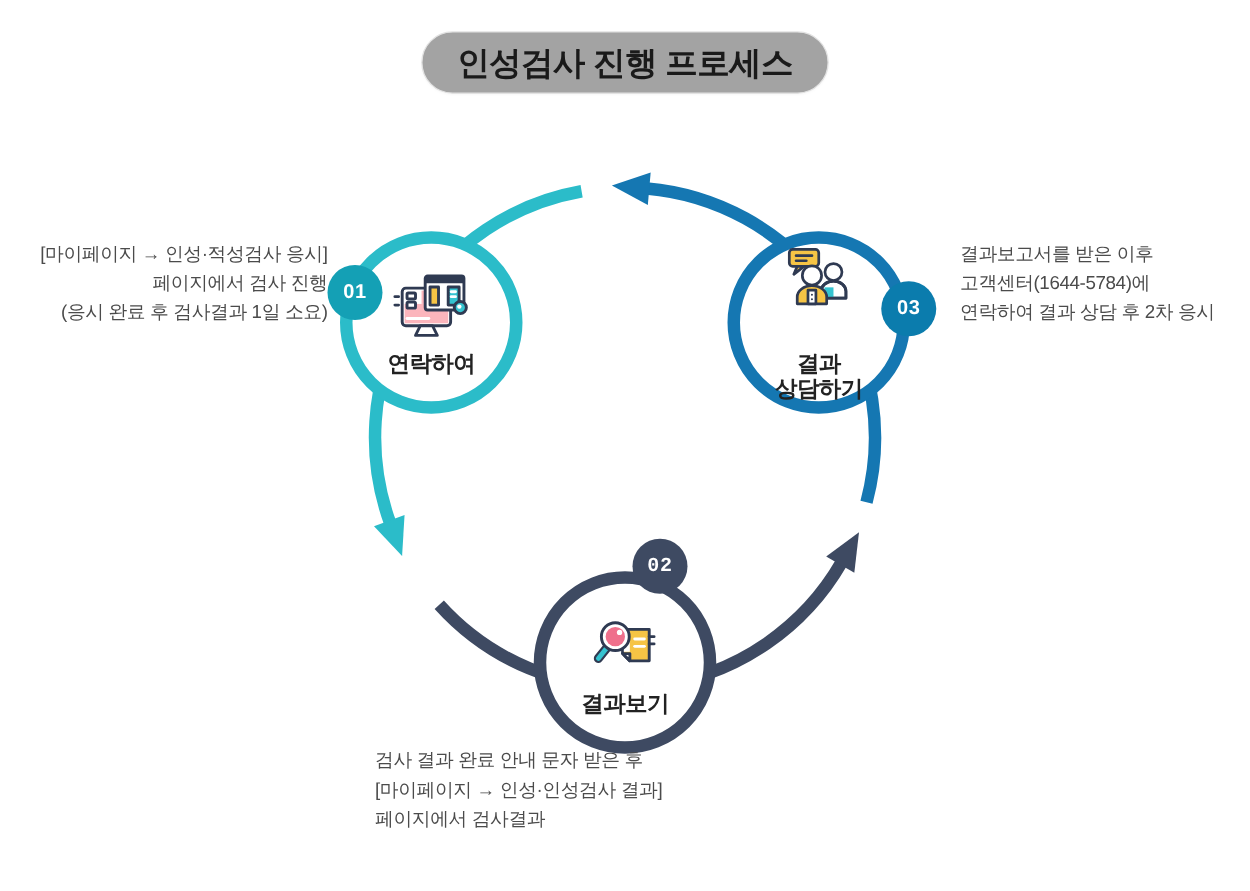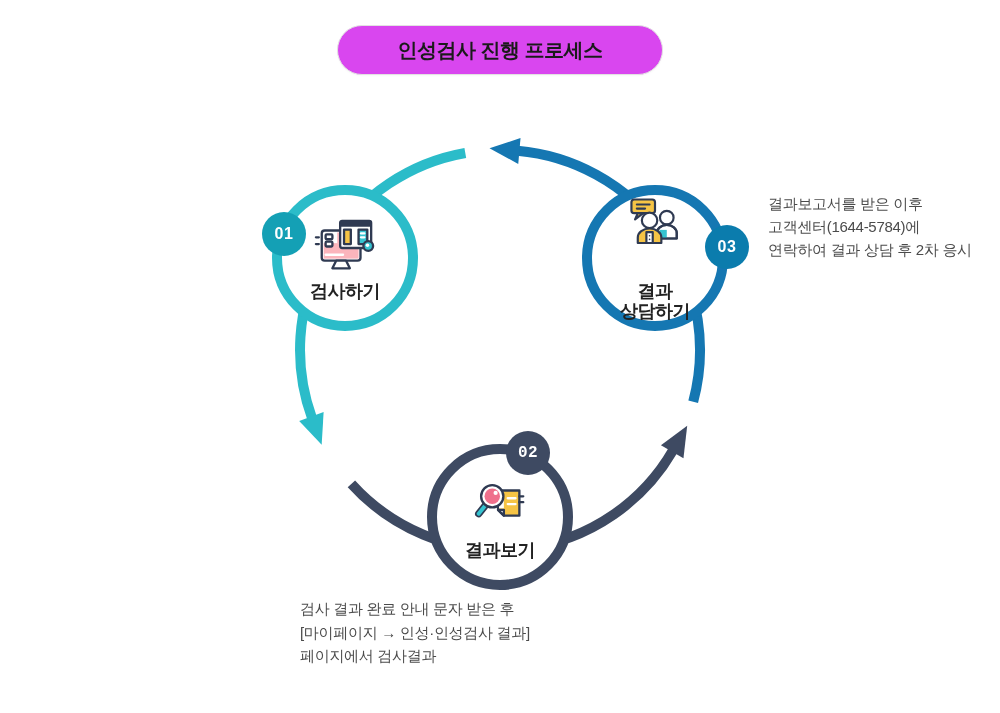--- a/index.html
+++ b/index.html
@@ -13,35 +13,35 @@
   }
   html,body{margin:0;padding:0;background:#ffffff;}
   .canvas{
     position:relative; width:1000px; height:713px; background:#ffffff;
     font-family:"Liberation Sans", sans-serif; overflow:hidden;
   }
   .title-pill{
     position:absolute; left:337px; top:25px; width:326px; height:50px;
     box-sizing:border-box; border:1px solid var(--c-pill_border); border-radius:26px;
     display:flex; align-items:center; justify-content:center;
-    font-size:20px; font-weight:700; color:var(--c-title_text);
-    letter-spacing:-0.5px; box-shadow:0 1px 2px rgba(0,0,0,0.03); z-index:2; background:#d946ef;
+    font-size:26px; font-weight:700; color:var(--c-title_text);
+    letter-spacing:-0.5px; box-shadow:0 1px 2px rgba(0,0,0,0.03); z-index:2; background:#a3a3a3;
   }
   .arcs{position:absolute; left:0; top:0; z-index:1;}
   .arc{fill:none; stroke-width:10;}
   .arc-teal{stroke:var(--c-teal);}
   .arc-navy{stroke:var(--c-navy);}
   .arc-blue{stroke:var(--c-blue);}
   .node{
     position:absolute; width:146px; height:146px; box-sizing:border-box;
     border-radius:50%; background:#ffffff; z-index:2;
     display:flex; flex-direction:column; align-items:center; justify-content:center;
   }
   .node-1{left:272px; top:185px; border:10px solid var(--c-teal);}
-  .node-2{left:427px; top:444px; border:10px solid var(--c-navy);}
+  .node-2{left:427px; top:457px; border:10px solid var(--c-navy);}
   .node-3{left:582px; top:185px; border:10px solid var(--c-blue);justify-content:space-between;}
   .node .icon{display:block;}
   .node-label{
     margin-top:3px; font-size:18px; font-weight:700; color:var(--c-label_text);
     text-align:center; line-height:20px; white-space:pre-line; letter-spacing:-0.5px;
   }
   .badge{
     position:absolute; width:44px; height:44px; border-radius:50%; z-index:3;
     color:#ffffff; font-size:16px; font-weight:700; letter-spacing:0.5px;
     display:flex; align-items:center; justify-content:center;
@@ -97,21 +97,21 @@
         <rect x="27" y="5" width="32" height="28" rx="2" fill="#ffffff"></rect>
         <path d="M27 11 v-4 a2 2 0 0 1 2 -2 h28 a2 2 0 0 1 2 2 v4 z" fill="var(--c-icon_outline)" stroke="none"></path>
         <rect x="31" y="14" width="7" height="15" fill="var(--c-icon_yellow)"></rect>
         <rect x="46" y="14" width="9" height="15" fill="var(--c-icon_teal)"></rect>
         <line x1="48.5" y1="18" x2="52" y2="18" stroke="#ffffff"></line>
         <line x1="48.5" y1="22" x2="52" y2="22" stroke="#ffffff"></line>
         <circle cx="56" cy="31" r="5" fill="var(--c-icon_teal)"></circle>
         <circle cx="55.2" cy="30.2" r="1.8" fill="#ffffff" stroke="none"></circle>
       </g>
     </svg>
-    <div class="node-label">검사하기</div>
+    <div class="node-label">연락하여</div>
   </div>
   <div class="badge badge-1">01</div>
 
   <div class="node node-2">
     <svg class="icon" width="62" height="62" viewBox="0 0 64 64">
       <g stroke="var(--c-icon_outline)" stroke-width="2.4" stroke-linejoin="round" stroke-linecap="round">
         <path d="M30 16 L52 16 L52 42 L36 42 L30 36 Z" fill="var(--c-icon_yellow)"></path>
         <rect x="31" y="17.5" width="5" height="17" fill="#ffffff" stroke="none"></rect>
         <path d="M30 36 L36 36 L36 42 Z" fill="#ffffff"></path>
         <line x1="52" y1="22" x2="56" y2="22"></line>
@@ -145,20 +145,25 @@
         <rect x="22.5" y="41" width="7" height="12" fill="#ffffff"></rect>
         <circle cx="26" cy="45" r="0.9" fill="var(--c-icon_outline)" stroke="none"></circle>
         <circle cx="26" cy="49" r="0.9" fill="var(--c-icon_outline)" stroke="none"></circle>
       </g>
     </svg>
     <div class="node-label">결과
 상담하기</div>
   </div>
   <div class="badge badge-3">03</div>
 
+  <div class="desc desc-left">
+    <span>[마이페이지 → 인성·적성검사 응시]</span>
+    <span>페이지에서 검사 진행</span>
+    <span>(응시 완료 후 검사결과 1일 소요)</span>
+  </div>
 
   <div class="desc desc-right">
     <span>결과보고서를 받은 이후</span>
     <span>고객센터(1644-5784)에</span>
     <span>연락하여 결과 상담 후 2차 응시</span>
   </div>
 
   <div class="desc desc-bottom">
     <span>검사 결과 완료 안내 문자 받은 후</span>
     <span>[마이페이지 → 인성·인성검사 결과]</span>

